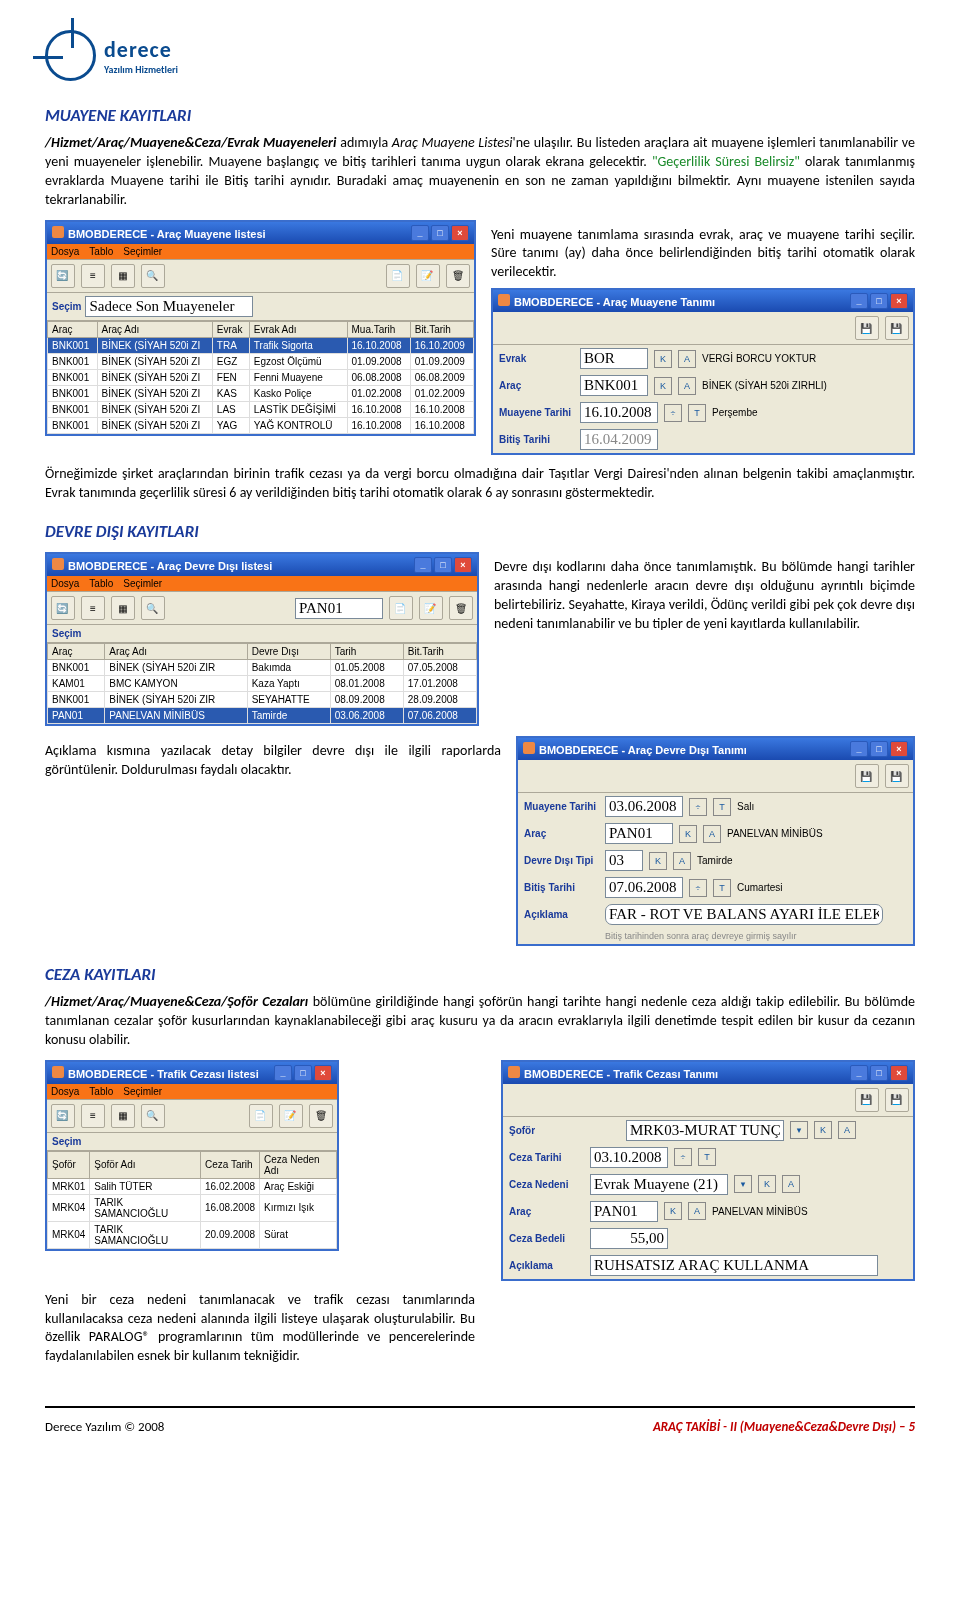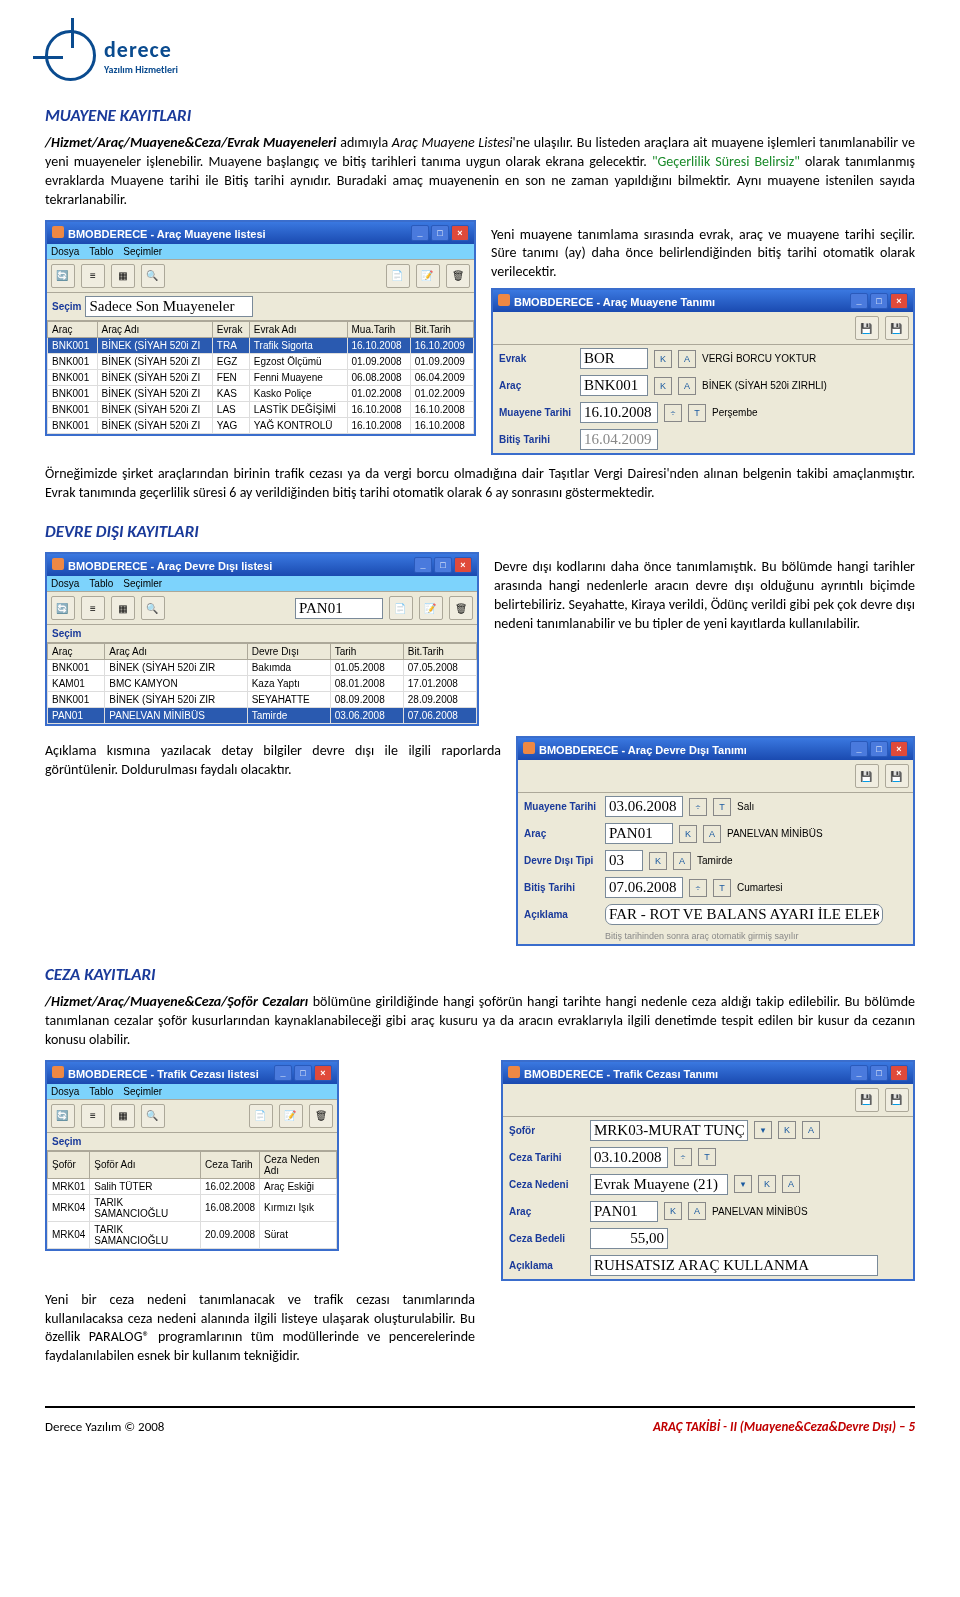--- a/index.html
+++ b/index.html
@@ -15,21 +15,21 @@
 .menu-path{font-style:italic;font-weight:bold}
 .gs{color:#1a8a2a}
 .fr{display:flex;gap:15px;align-items:flex-start;margin:10px 0}
 .fr .txt{flex:1}
 .win{border:2px solid #3a6dcc;background:#ece9d8;font-size:10px;font-family:Tahoma,sans-serif}
 .titlebar{background:linear-gradient(#3a78e0,#1a4ab0);color:#fff;padding:3px 5px;display:flex;align-items:center;justify-content:space-between;font-weight:bold;font-size:11px}
 .tb-ico{width:12px;height:12px;background:#e84;border-radius:2px;display:inline-block;margin-right:4px}
 .winbtns{display:flex;gap:2px}
 .winbtns span{width:16px;height:14px;background:#4a7add;border:1px solid #2a5abb;display:flex;align-items:center;justify-content:center;color:#fff;font-size:9px;border-radius:2px}
 .winbtns .cls{background:#e04a3a}
-.menubar{background:#7dd3fc;padding:2px 4px;border-bottom:1px solid #aca899}
+.menubar{background:#f97316;padding:2px 4px;border-bottom:1px solid #aca899}
 .menubar span{margin-right:10px}
 .toolbar{background:#ece9d8;padding:4px;display:flex;gap:6px;align-items:center;border-bottom:1px solid #aca899}
 .tbtn{width:22px;height:22px;border:1px solid #aca899;background:#f0ede0;display:flex;align-items:center;justify-content:center;border-radius:2px}
 .secim{background:#ece9d8;padding:3px 5px;border-bottom:1px solid #aca899;display:flex;align-items:center;gap:4px}
 .lbl{color:#1a3a9a;font-weight:bold;font-size:10px}
 .inp{border:1px solid #7a8a99;background:#fff;padding:1px 3px;font-size:15px;font-family:Tahoma}
 table.grid{border-collapse:collapse;width:100%;background:#fff;font-size:10px}
 table.grid th{background:#ece9d8;border:1px solid #aca899;padding:2px 4px;text-align:left;font-weight:normal}
 table.grid td{border:1px solid #ddd;padding:2px 4px}
 table.grid tr.sel td{background:#2a5ab0;color:#fff}
@@ -115,21 +115,21 @@
             <td>Egzost Ölçümü</td>
             <td>01.09.2008</td>
             <td>01.09.2009</td>
           </tr>
    <tr>
             <td>BNK001</td>
             <td>BİNEK (SİYAH 520i ZI</td>
             <td>FEN</td>
             <td>Fenni Muayene</td>
             <td>06.08.2008</td>
-            <td>06.04.2009</td>
+            <td>06.08.2009</td>
           </tr>
    <tr>
             <td>BNK001</td>
             <td>BİNEK (SİYAH 520i ZI</td>
             <td>KAS</td>
             <td>Kasko Poliçe</td>
             <td>01.02.2008</td>
             <td>01.02.2009</td>
           </tr>
    <tr>
@@ -318,21 +318,21 @@
         <span class="sbtn">÷</span>
         <span class="sbtn">T</span>
         <span>Cumartesi</span>
       </div>
   <div class="formrow">
         <span class="lbl">Açıklama</span>
         <input class="inp" style="width: 270px; border-radius: 7px;" value="FAR - ROT VE BALANS AYARI İLE ELEKTRİK AKSAMI">
       </div>
   <div class="formrow" style="color:#888;font-size:9px">
         <span style="width:75px"></span>
-        <span>Bitiş tarihinden sonra araç otomatik girmiş sayılır</span>
+        <span>Bitiş tarihinden sonra araç devreye girmiş sayılır</span>
       </div>
  </div>
 </div>
 
 <h2 class="sec">CEZA KAYITLARI</h2>
 
 <p class="para"><span class="menu-path">/Hizmet/Araç/Muayene&amp;Ceza/Şoför Cezaları</span><span> bölümüne girildiğinde hangi şoförün hangi tarihte hangi nedenle ceza aldığı takip edilebilir. Bu bölümde tanımlanan cezalar şoför kusurlarından kaynaklanabileceği gibi araç kusuru ya da aracın evraklarıyla ilgili denetimde tespit edilen bir kusur da cezanın konusu olabilir.</span></p>
 
 <div class="fr">
 
@@ -399,21 +399,21 @@
             <span class="cls">×</span>
           </div>
         </div>
    <div class="toolbar">
           <div class="sp"></div>
           <div class="tbtn">💾</div>
           <div class="tbtn">💾</div>
         </div>
    <div class="formrow">
           <span class="lbl">Şoför</span>
-          <input class="inp" style="width: 150px;" value="MRK03-MURAT TUNÇ">
+          <input class="inp" style="width: 150px; margin-left: 36px;" value="MRK03-MURAT TUNÇ">
           <span class="sbtn">▾</span>
           <span class="sbtn">K</span>
           <span class="sbtn">A</span>
         </div>
    <div class="formrow">
           <span class="lbl">Ceza Tarihi</span>
           <input class="inp" style="width: 70px;" value="03.10.2008">
           <span class="sbtn">÷</span>
           <span class="sbtn">T</span>
         </div>

